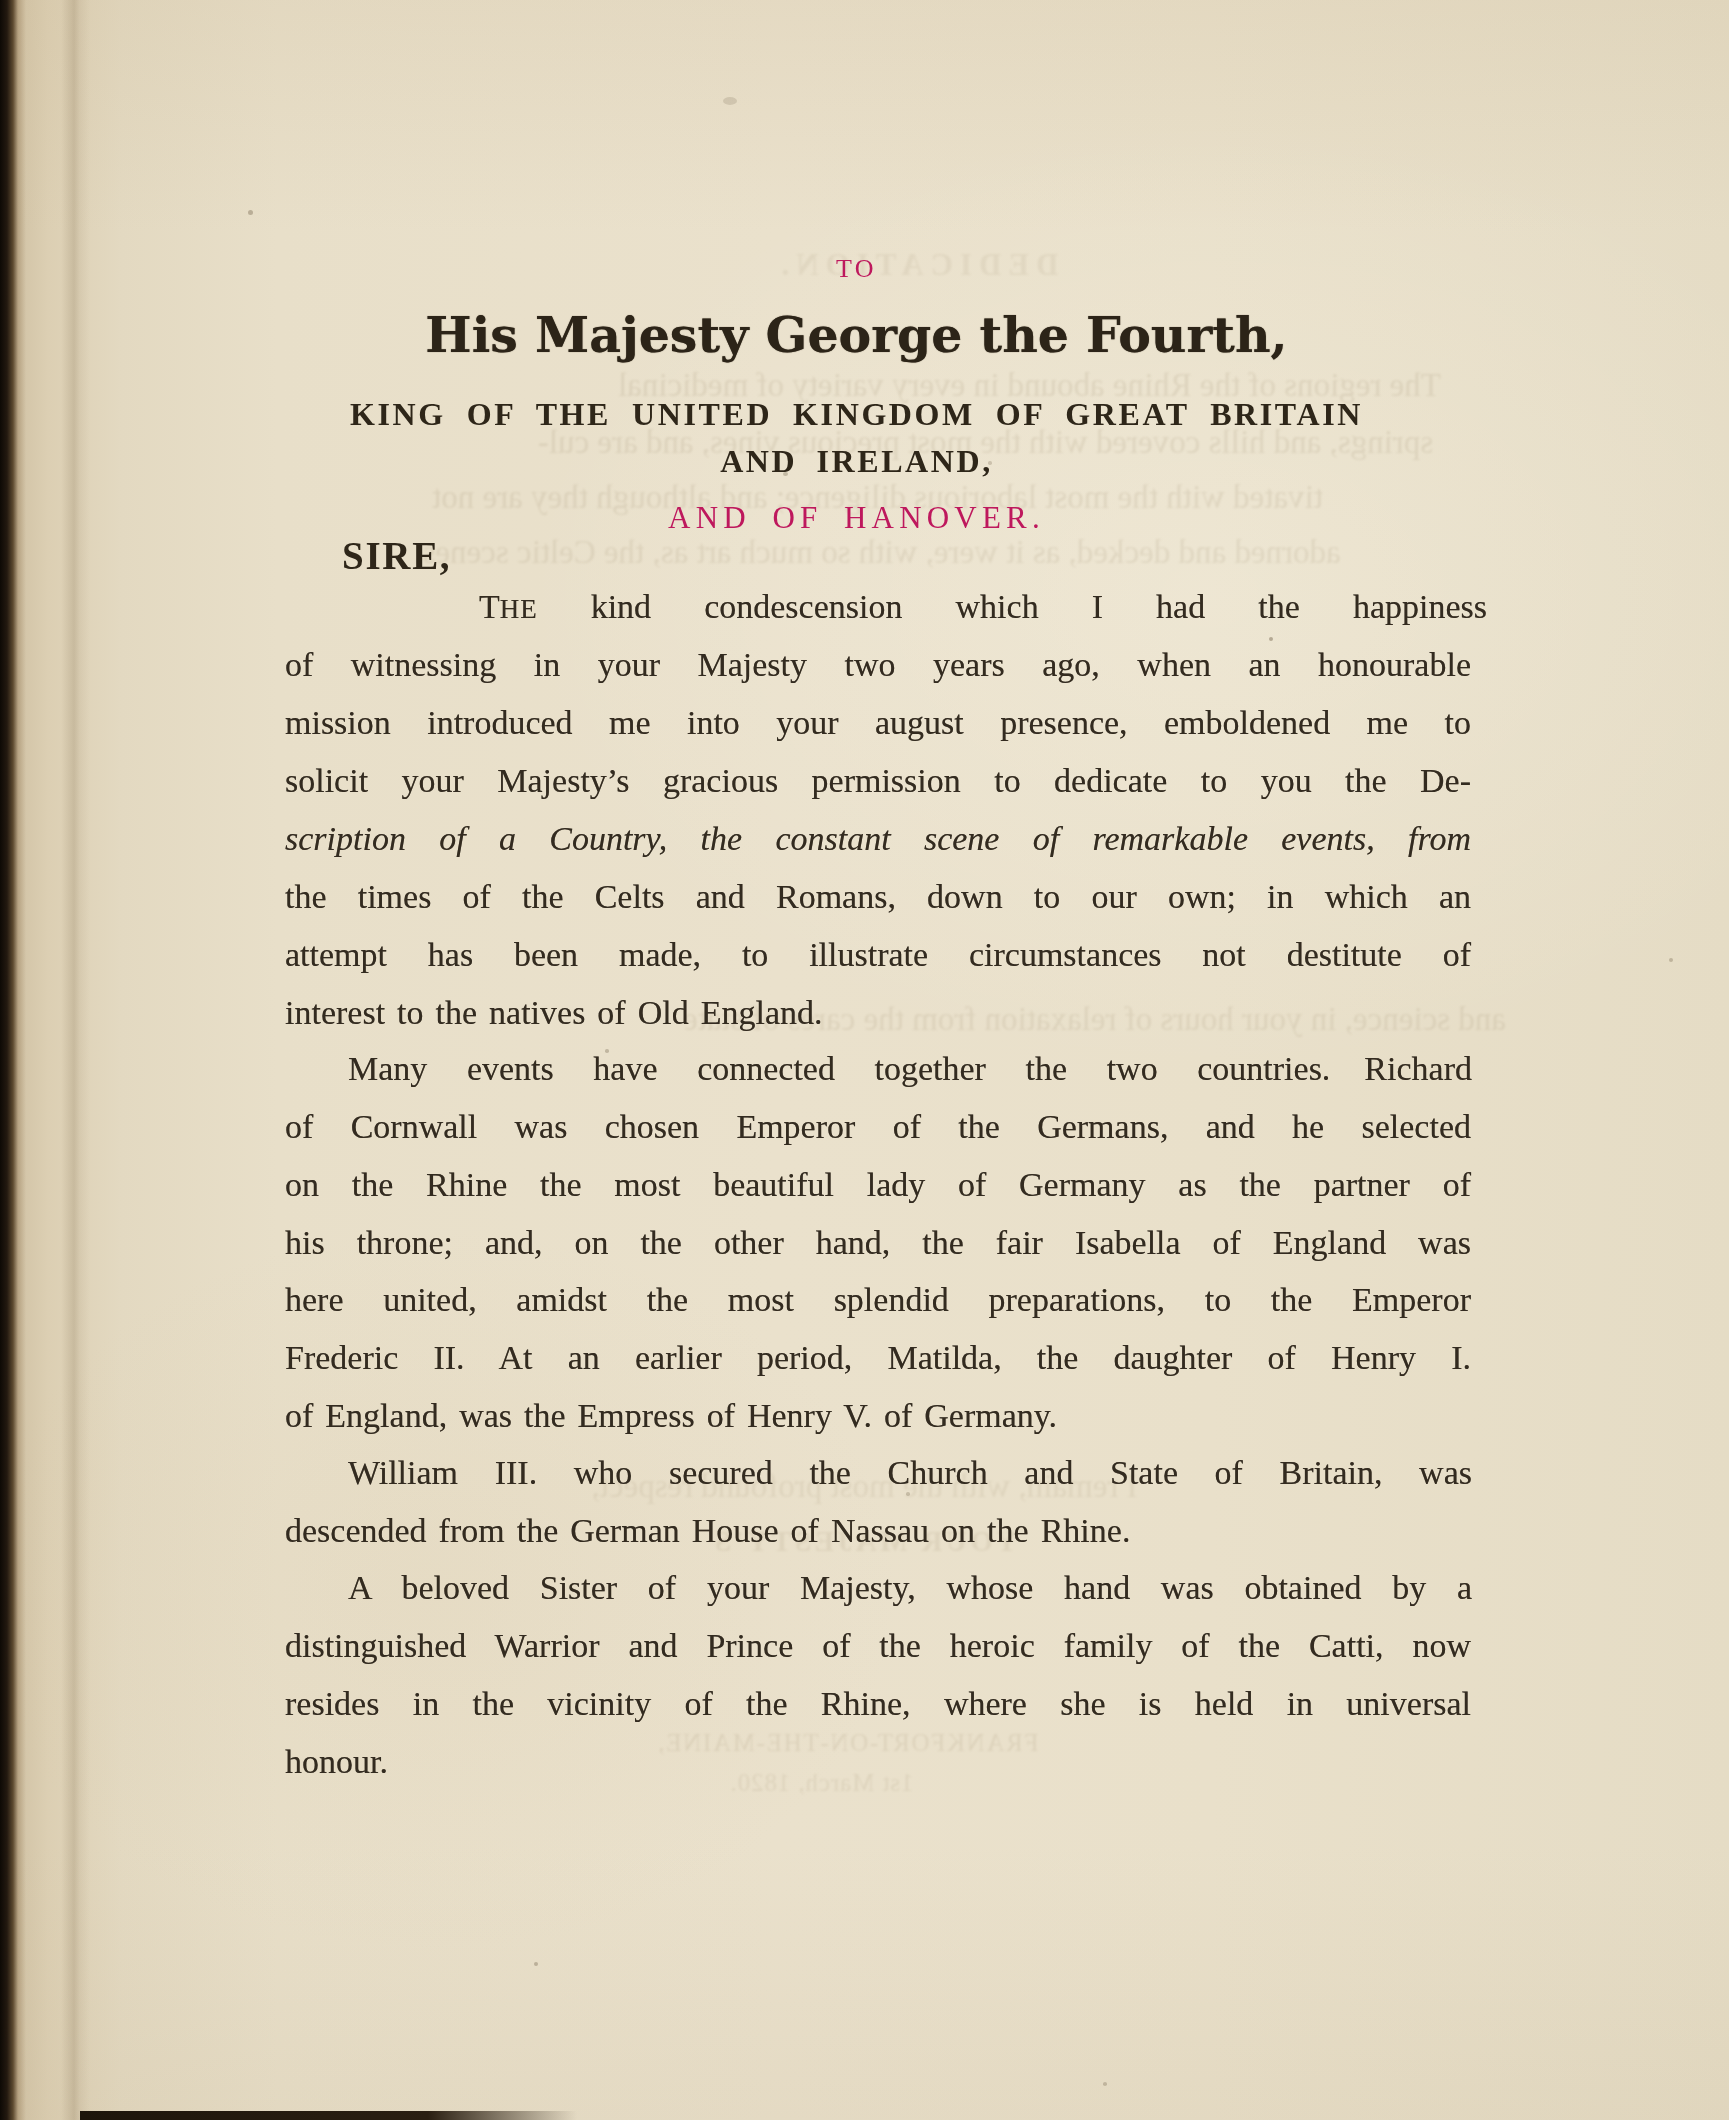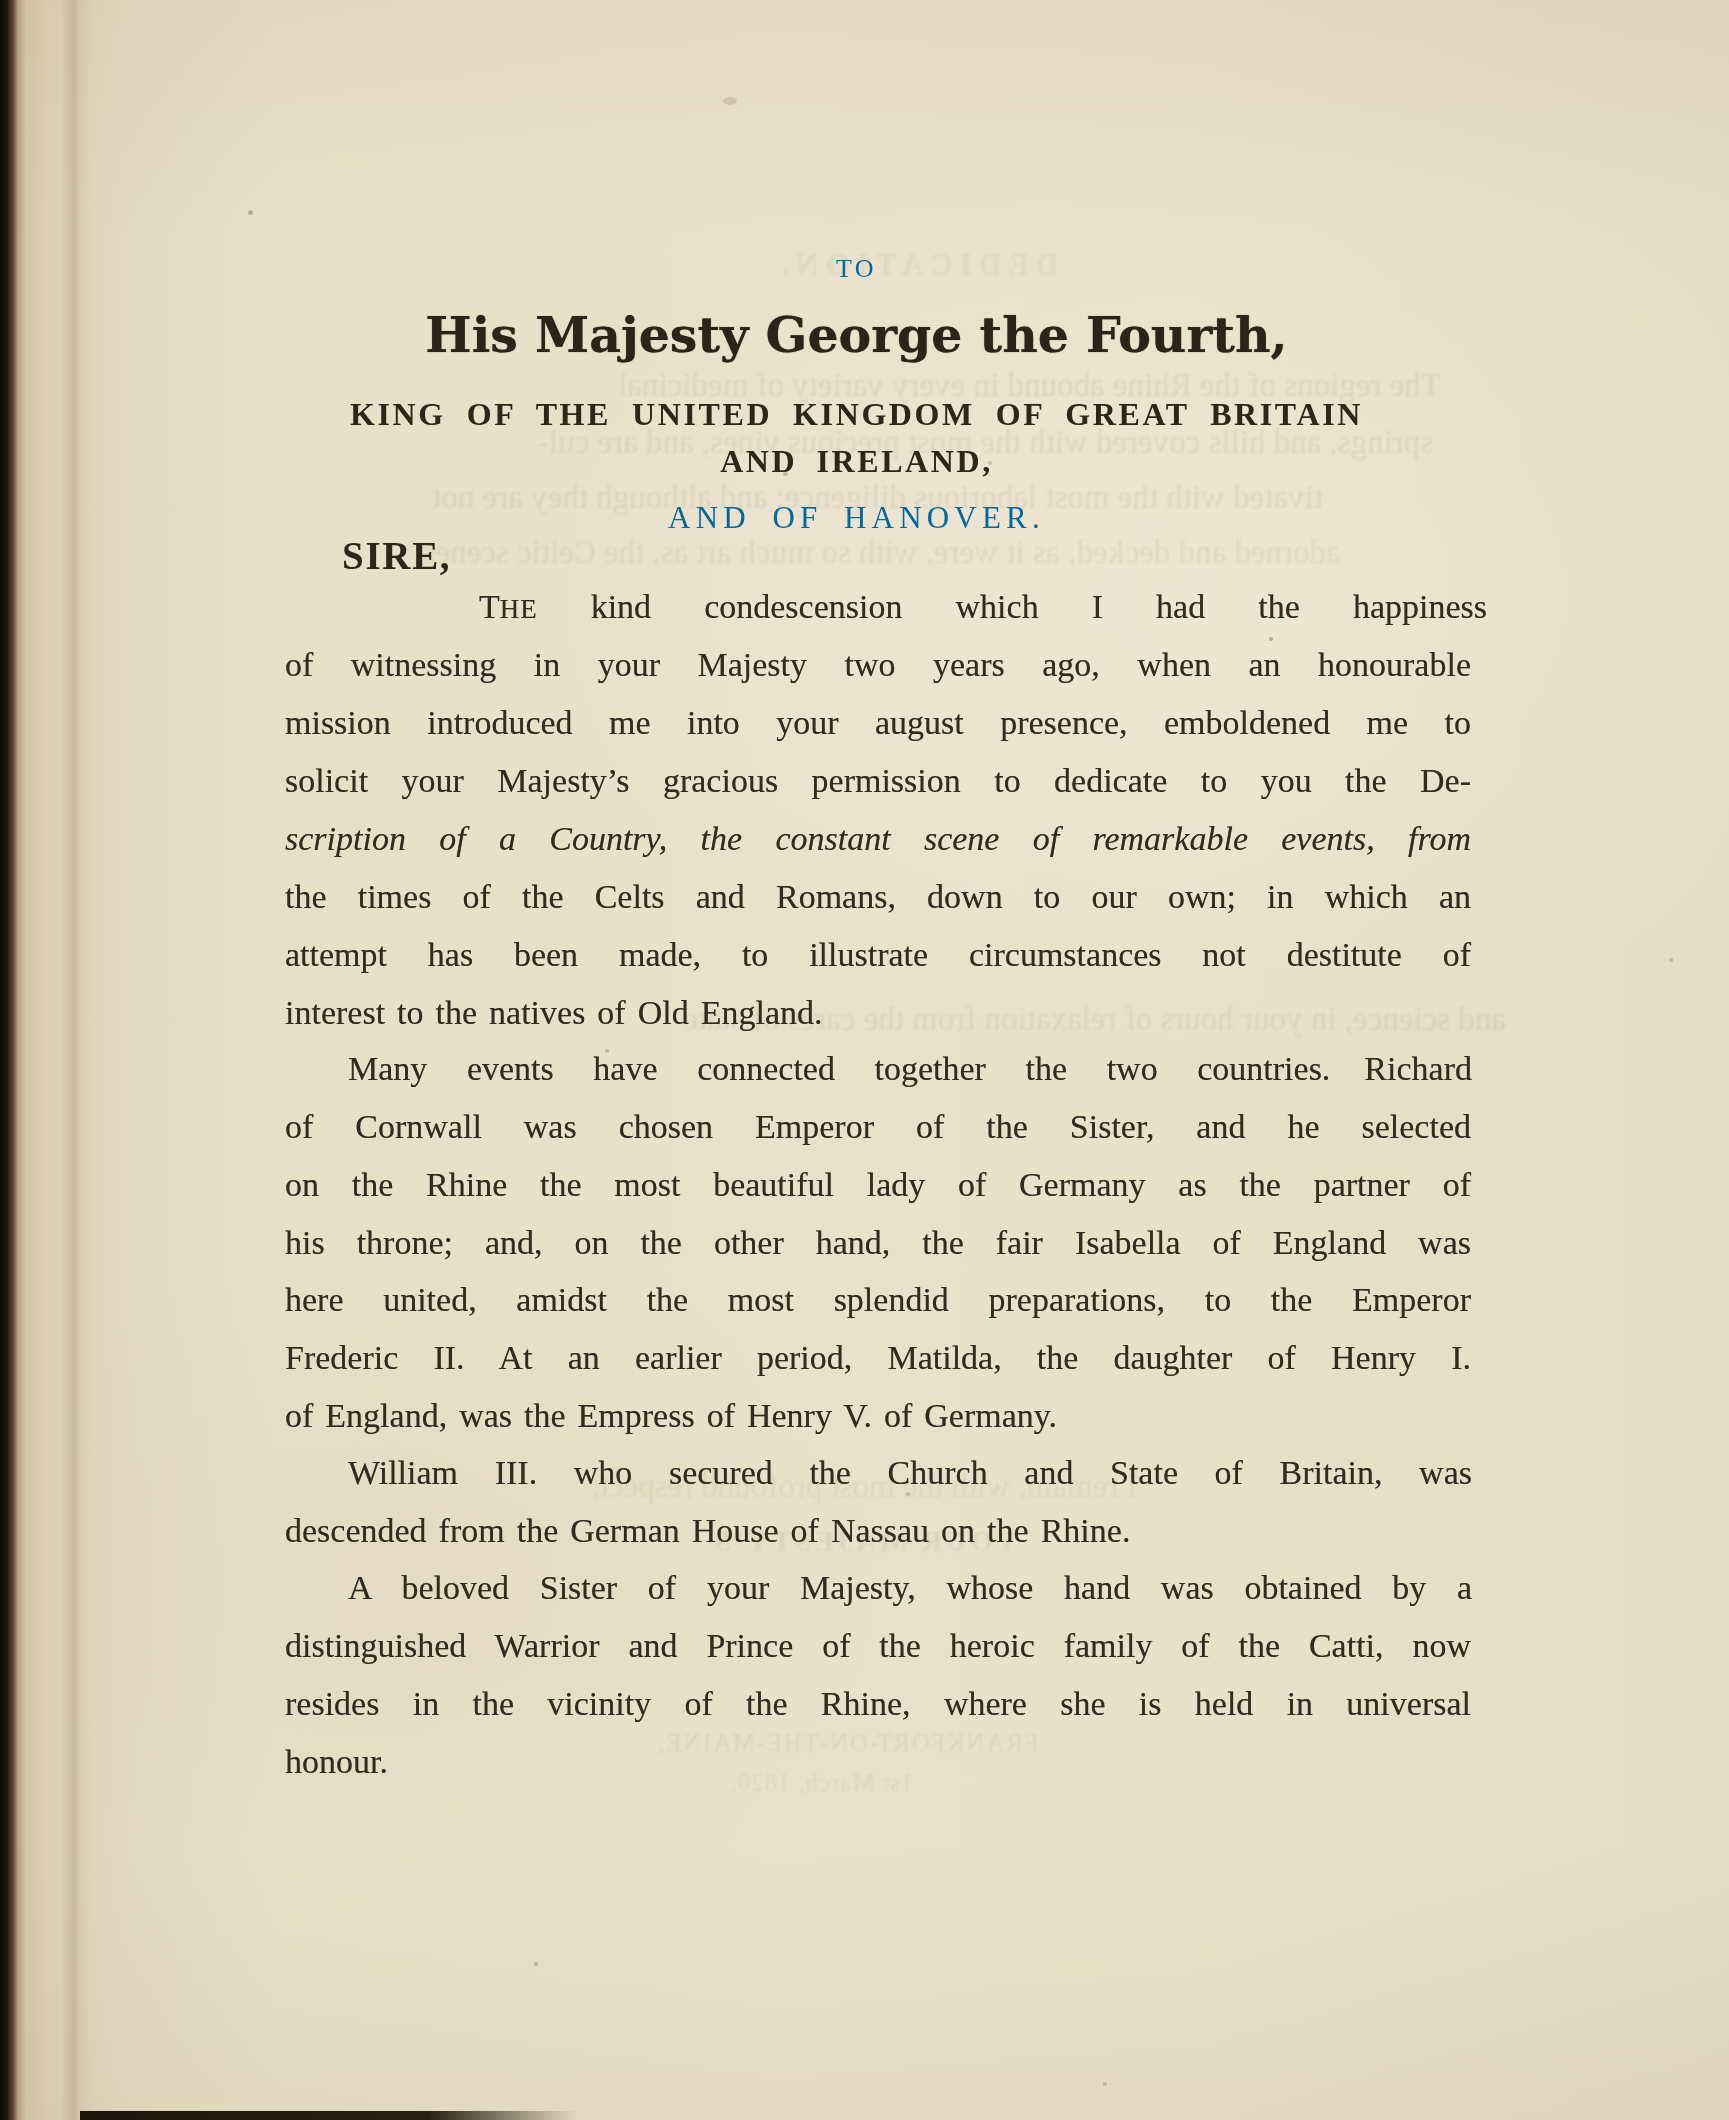--- a/index.html
+++ b/index.html
@@ -36,21 +36,21 @@
     position:absolute;left:61px;top:0;width:29px;height:100%;
     background:linear-gradient(90deg, rgba(110,88,55,0) 0%,
                rgba(110,88,55,.20) 45%, rgba(110,88,55,.08) 65%, rgba(110,88,55,0) 100%);
   }
   .bottom-bar{
     position:absolute;left:80px;bottom:0;width:497px;height:9.5px;
     background:linear-gradient(90deg,#1d150b 0%,#2a1f12 70%,rgba(42,31,18,0) 100%);
   }
 
   
-  .txt{position:absolute;color:#0369a1;}
+  .txt{position:absolute;color:#be185d;}
   .center{left:251px;width:1211px;text-align:center;}
   .to{top:254px;font-size:26px;letter-spacing:3.5px;}
   .title{
     top:306px;font-size:49px;font-weight:bold;
     font-family:"DejaVu Serif","Liberation Serif",serif;
     text-shadow:0 0 0.9px rgba(40,30,15,.75);
     color:#2c2418;
   }
   .king{top:396px;font-size:32px;font-weight:bold;letter-spacing:2.6px;word-spacing:10.4px;color:#2e2619;}
   .ireland{top:443px;font-size:32px;font-weight:bold;letter-spacing:2.6px;word-spacing:8.6px;color:#2e2619;}
@@ -108,21 +108,21 @@
   <div id="body-layer">
       <div class="line" style="top: 588px; left: 479px; width: 1008px;">T<span class="sc">HE</span> kind condescension which I had the happiness</div>
       <div class="line" style="top: 646px; left: 285px; width: 1186px;">of witnessing in your Majesty two years ago, when an honourable</div>
       <div class="line" style="top: 704px; left: 285px; width: 1186px;">mission introduced me into your august presence, emboldened me to</div>
       <div class="line" style="top: 762px; left: 285px; width: 1186px;">solicit your Majesty’s gracious permission to dedicate to you the De-</div>
       <div class="line" style="top: 820px; left: 285px; width: 1186px; font-style: italic;">scription of a Country, the constant scene of remarkable events, from</div>
       <div class="line" style="top: 878px; left: 285px; width: 1186px;">the times of the Celts and Romans, down to our own; in which an</div>
       <div class="line" style="top: 936px; left: 285px; width: 1186px;">attempt has been made, to illustrate circumstances not destitute of</div>
       <div class="line last" style="top: 994px; left: 285px; width: 1186px;">interest to the natives of Old England.</div>
       <div class="line" style="top: 1050px; left: 348px; width: 1124px;">Many events have connected together the two countries.  Richard</div>
-      <div class="line" style="top: 1108px; left: 285px; width: 1186px;">of Cornwall was chosen Emperor of the Sister, and he selected</div>
+      <div class="line" style="top: 1108px; left: 285px; width: 1186px;">of Cornwall was chosen Emperor of the Germans, and he selected</div>
       <div class="line" style="top: 1166px; left: 285px; width: 1186px;">on the Rhine the most beautiful lady of Germany as the partner of</div>
       <div class="line" style="top: 1224px; left: 285px; width: 1186px;">his throne; and, on the other hand, the fair Isabella of England was</div>
       <div class="line" style="top: 1281px; left: 285px; width: 1186px;">here united, amidst the most splendid preparations, to the Emperor</div>
       <div class="line" style="top: 1339px; left: 285px; width: 1186px;">Frederic II.  At an earlier period, Matilda, the daughter of Henry I.</div>
       <div class="line last" style="top: 1397px; left: 285px; width: 1186px;">of England, was the Empress of Henry V. of Germany.</div>
       <div class="line" style="top: 1454px; left: 348px; width: 1124px;">William III. who secured the Church and State of Britain, was</div>
       <div class="line last" style="top: 1512px; left: 285px; width: 1186px;">descended from the German House of Nassau on the Rhine.</div>
       <div class="line" style="top: 1569px; left: 348px; width: 1124px;">A beloved Sister of your Majesty, whose hand was obtained by a</div>
       <div class="line" style="top: 1627px; left: 285px; width: 1186px;">distinguished Warrior and Prince of the heroic family of the Catti, now</div>
       <div class="line" style="top: 1685px; left: 285px; width: 1186px;">resides in the vicinity of the Rhine, where she is held in universal</div>

